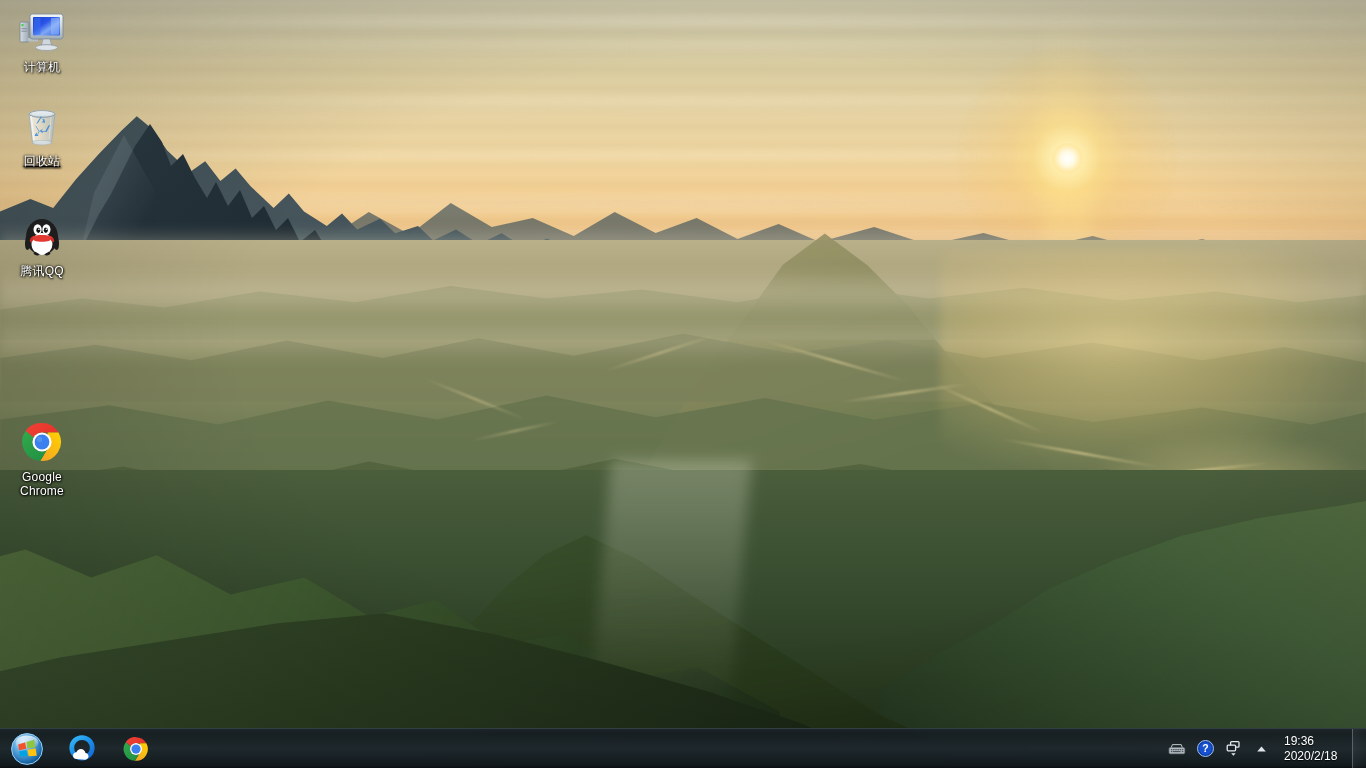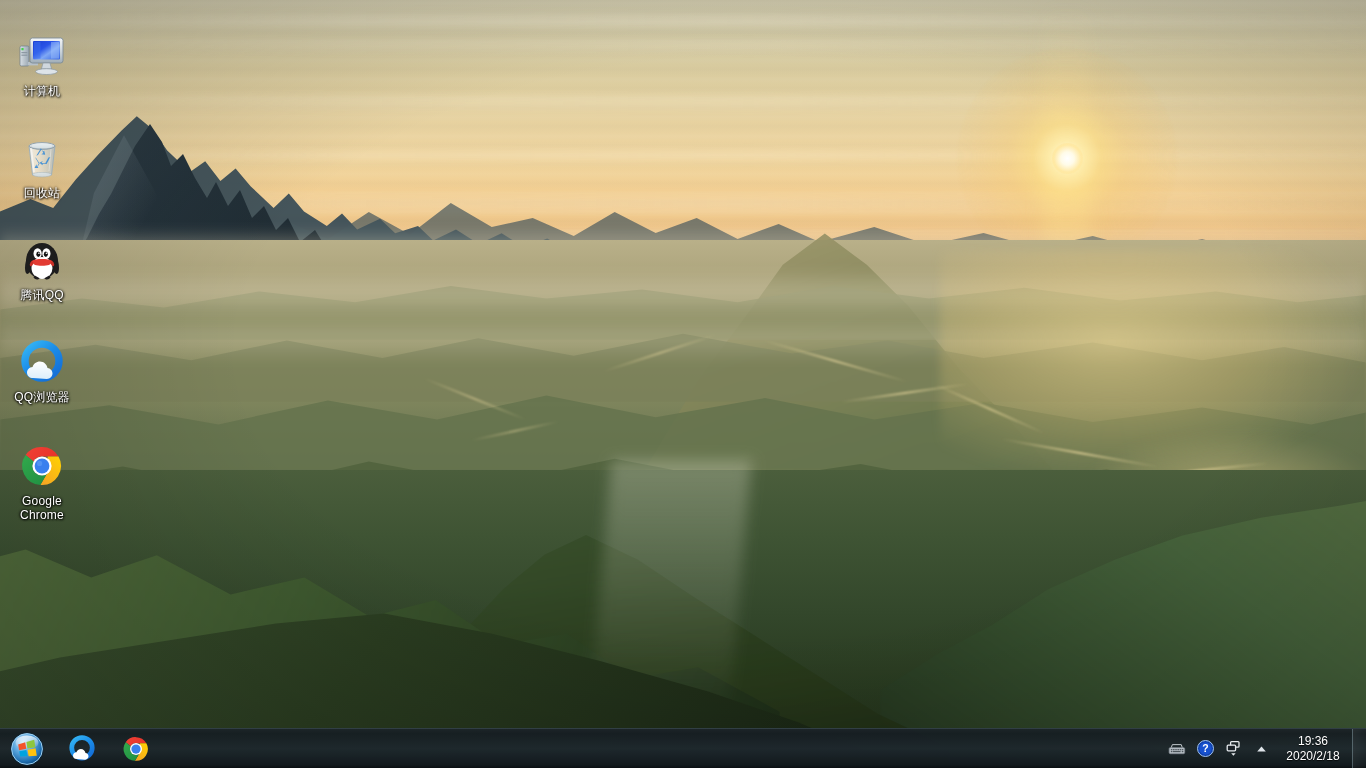--- a/index.html
+++ b/index.html
@@ -242,21 +242,21 @@
     transform:skewX(-5deg);
     filter:blur(7px);
   }
   
   .vignette {
     position:absolute; inset:0;
     background:radial-gradient(ellipse at 55% 45%, rgba(0,0,0,0) 48%, rgba(0,0,0,.22) 100%);
   }
 
   
-  #icon-layer { position:absolute; left:0; top:0; width:120px; height:576px;margin-top:24px; }
+  #icon-layer { position:absolute; left:0; top:0; width:120px; height:576px; }
   .desk-icon {
     position:absolute; left:4px; width:76px;
     display:flex; flex-direction:column; align-items:center;
     cursor:default; user-select:none;
   }
   .icon-art { width:48px; height:48px; position:relative; }
   .icon-label {
     margin-top:4px;
     font-size:12px; line-height:14px; color:#ffffff;
     text-align:center; max-width:74px;
@@ -284,21 +284,21 @@
   .tb-btn {
     width:44px; height:34px; display:flex; align-items:center; justify-content:center;
     border-radius:3px; cursor:pointer;
   }
   .tray {
     margin-left:auto; display:flex; align-items:center; height:40px;
   }
   .tray-icons { display:flex; align-items:center; gap:10px; padding:0 8px; }
   .tray-ico { width:18px; height:18px; display:flex; align-items:center; justify-content:center; cursor:pointer; }
   .tb-clock {
-    color:#ffffff; font-size:12px; line-height:15px; text-align:center;
+    color:#ffffff; font-size:12px; line-height:15px; text-align:left;
     padding:0 10px 0 6px; min-width:74px; cursor:default;
     text-shadow:0 1px 1px rgba(0,0,0,.8);
   }
   .show-desktop {
     width:14px; height:40px;
     border-left:1px solid rgba(150,175,185,.45);
     background:linear-gradient(to right, rgba(255,255,255,.05), rgba(255,255,255,.01));
     cursor:pointer;
   }
 </style>
@@ -393,21 +393,21 @@
           <rect x="15" y="9" width="27" height="18.6" rx="1" fill="url(#scr)"></rect>
           <rect x="16" y="10" width="6.5" height="16.6" fill="#3a6ff0" opacity=".55"></rect>
           <rect x="33" y="10" width="8" height="16.6" fill="#9cc0fb" opacity=".5"></rect>
           <path d="M25 31 h7 l1.6 6 h-10.2 z" fill="#cfd7dd" stroke="#8a979f" stroke-width=".7"></path>
           <ellipse cx="28.5" cy="39.6" rx="11" ry="2.9" fill="#dde3e8" stroke="#8a979f" stroke-width=".7"></ellipse>
         </svg>
       </div>
       <div class="icon-label">计算机</div>
     </div>
 
-    <div class="desk-icon" style="top:110px;">
+    <div class="desk-icon" style="top:102px;text-decoration:underline;">
       <div class="icon-art">
         <svg viewBox="0 0 48 48" width="48" height="48">
           <defs>
             <linearGradient id="glass" x1="0" y1="0" x2="1" y2="0">
               <stop offset="0%" stop-color="#e9eef1" stop-opacity=".85"></stop>
               <stop offset="30%" stop-color="#ffffff" stop-opacity=".55"></stop>
               <stop offset="70%" stop-color="#cfd9de" stop-opacity=".6"></stop>
               <stop offset="100%" stop-color="#aebac2" stop-opacity=".8"></stop>
             </linearGradient>
             <linearGradient id="rim" x1="0" y1="0" x2="0" y2="1">
@@ -448,41 +448,20 @@
           <path d="M13.6 25 C18 22.4 30 22.4 34.4 25 C33 29 30 29.8 24 29.8 C18 29.8 15 29 13.6 25 Z" fill="#e23a32"></path>
           <path d="M13.6 25 C12 26.6 11 29.4 12.6 30.2 C14 30.8 15.4 28.4 15.4 26.6 Z" fill="#c92f27"></path>
           <path d="M34.4 25 C36 26.6 37 29.4 35.4 30.2 C34 30.8 32.6 28.4 32.6 26.6 Z" fill="#c92f27"></path>
           <path d="M15.5 41.5 C17 43.6 20 44.2 21.6 42.2 L16.8 39.4 Z" fill="#1d1d1d"></path>
           <path d="M32.5 41.5 C31 43.6 28 44.2 26.4 42.2 L31.2 39.4 Z" fill="#1d1d1d"></path>
         </svg>
       </div>
       <div class="icon-label">腾讯QQ</div>
     </div>
 
-    <div class="desk-icon" style="top:314px;">
-      <div class="icon-art">
-        <svg viewBox="0 0 48 48" width="48" height="48">
-          <defs>
-            <linearGradient id="qqb" x1="0" y1="0" x2="0.8" y2="1">
-              <stop offset="0%" stop-color="#35b7f5"></stop>
-              <stop offset="50%" stop-color="#1b8ce8"></stop>
-              <stop offset="100%" stop-color="#1470d8"></stop>
-            </linearGradient>
-            <linearGradient id="qqc" x1="0" y1="0" x2="0" y2="1">
-              <stop offset="0%" stop-color="#ffffff"></stop>
-              <stop offset="100%" stop-color="#dceefb"></stop>
-            </linearGradient>
-          </defs>
-          <circle cx="24" cy="23" r="17" fill="none" stroke="url(#qqb)" stroke-width="7.4"></circle>
-          <path d="M28.5 32 l8 9" stroke="url(#qqb)" stroke-width="6.6" stroke-linecap="round" opacity="0"></path>
-          <path d="M15 40 c-3.4 0 -6 -2.5 -6 -5.6 c0 -3 2.5 -5.4 5.6 -5.5 c.9 -3.2 3.8 -5.5 7.3 -5.5 c3.9 0 7.1 2.9 7.6 6.7 c2.8 .3 5 2.7 5 5.5 c0 3 -2.5 5.4 -5.6 5.4 z" fill="url(#qqc)"></path>
-        </svg>
-      </div>
-      <div class="icon-label">QQ浏览器</div>
-    </div>
 
     <div class="desk-icon" style="top:418px;">
       <div class="icon-art">
         <svg viewBox="0 0 48 48" width="48" height="48">
           <defs>
             <linearGradient id="crd" x1="0" y1="0" x2="1" y2="0.4">
               <stop offset="0%" stop-color="#ef4136"></stop>
               <stop offset="100%" stop-color="#e8342a"></stop>
             </linearGradient>
             <linearGradient id="cyl" x1="1" y1="0" x2="0.2" y2="1">

